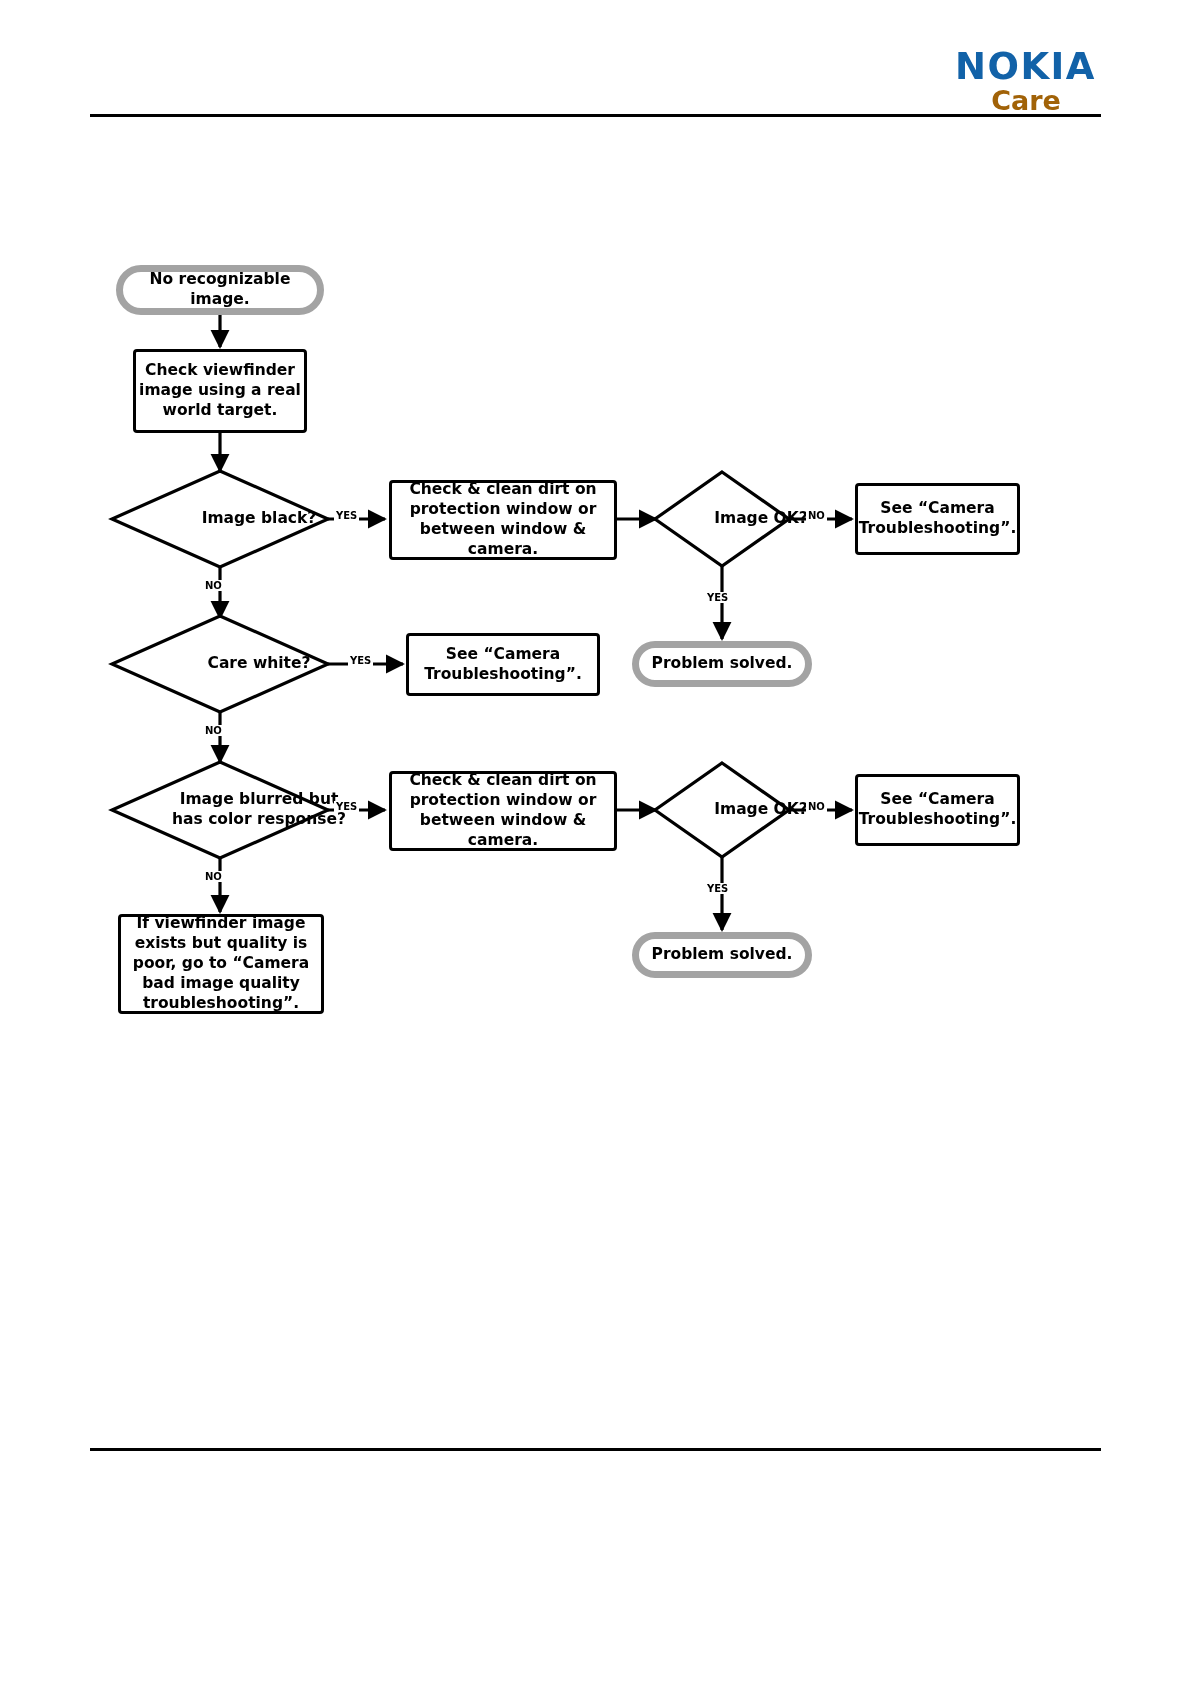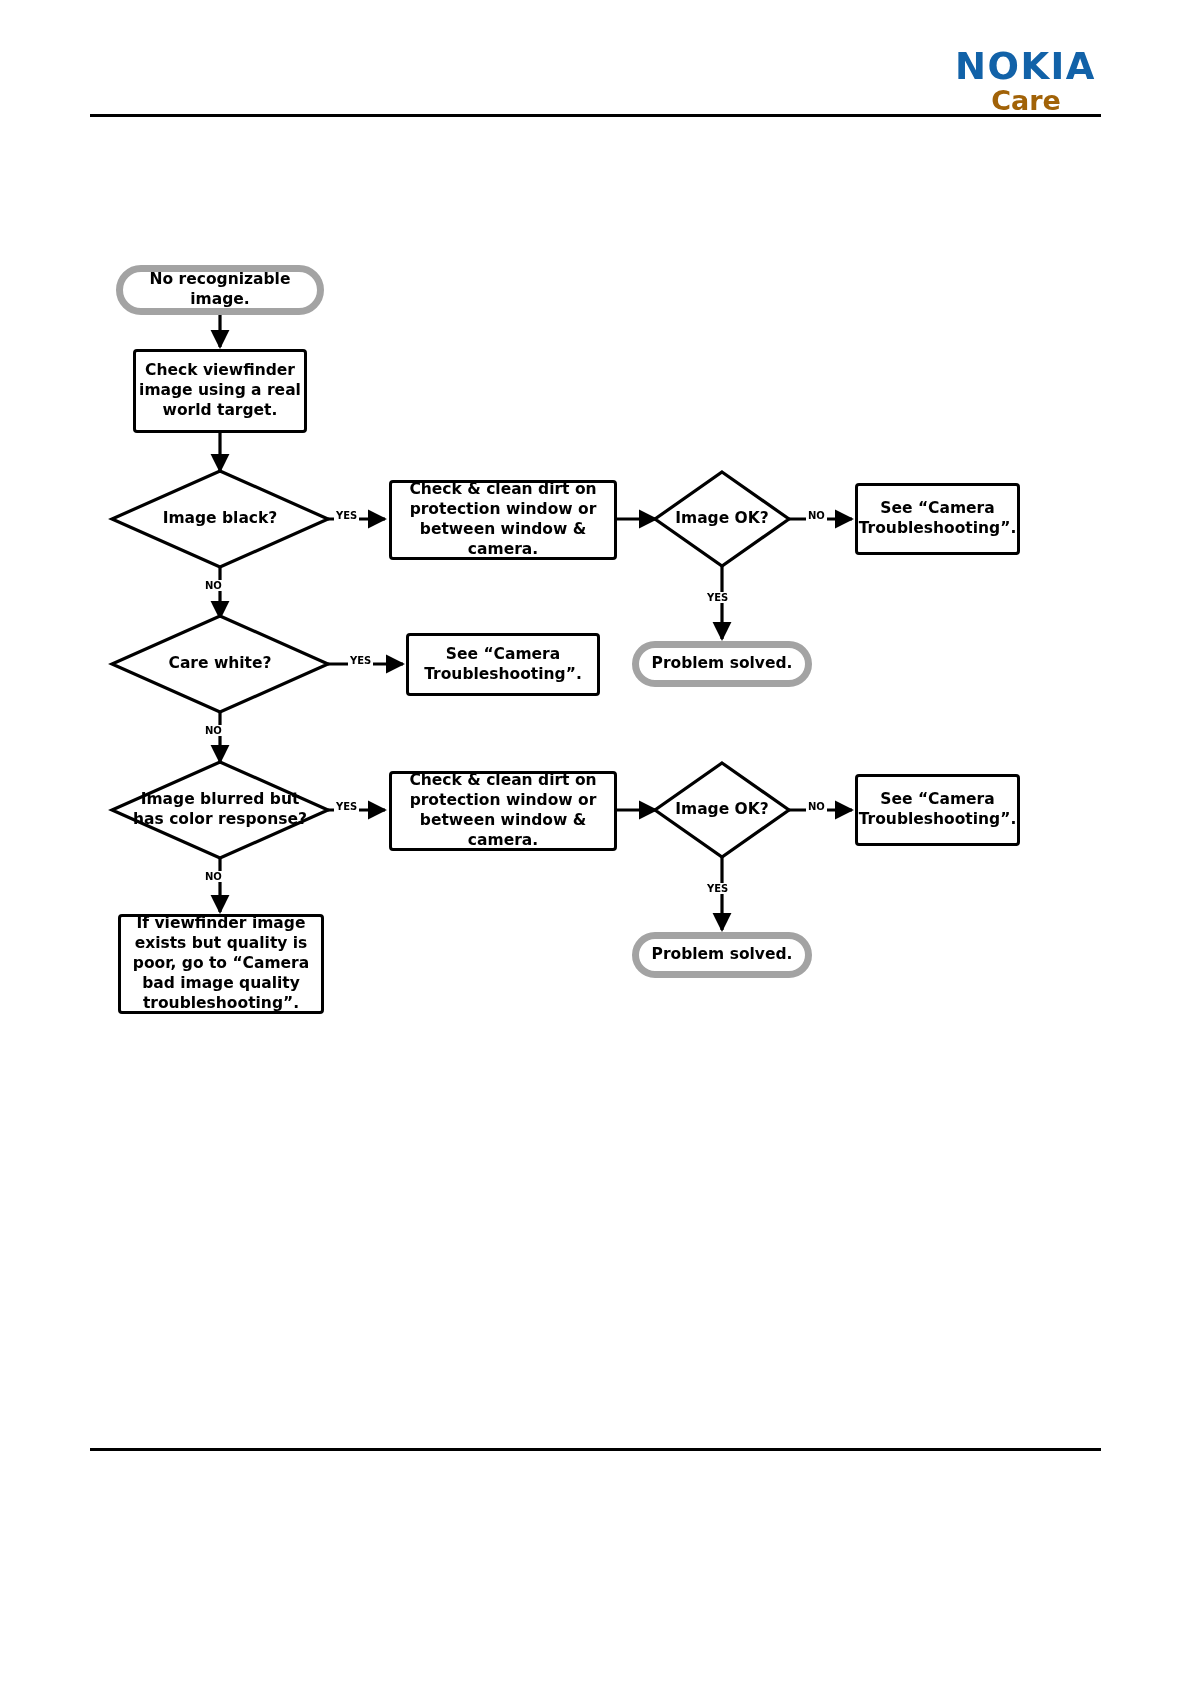--- a/index.html
+++ b/index.html
@@ -99,20 +99,21 @@
   }
   .node.process {
     border: 3px solid #000;
     border-radius: 4px;
   }
   .node.decision {
     border: none;
     background: transparent;
     z-index: 3;
     padding: 0 6px;
+    margin-left: 39px;
   }
   .edge-label {
     position: absolute;
     font-family: "DejaVu Sans", sans-serif;
     font-weight: 700;
     font-size: 10px;
     color: #000;
     background: #ffffff;
     padding: 0 2px;
     z-index: 4;

